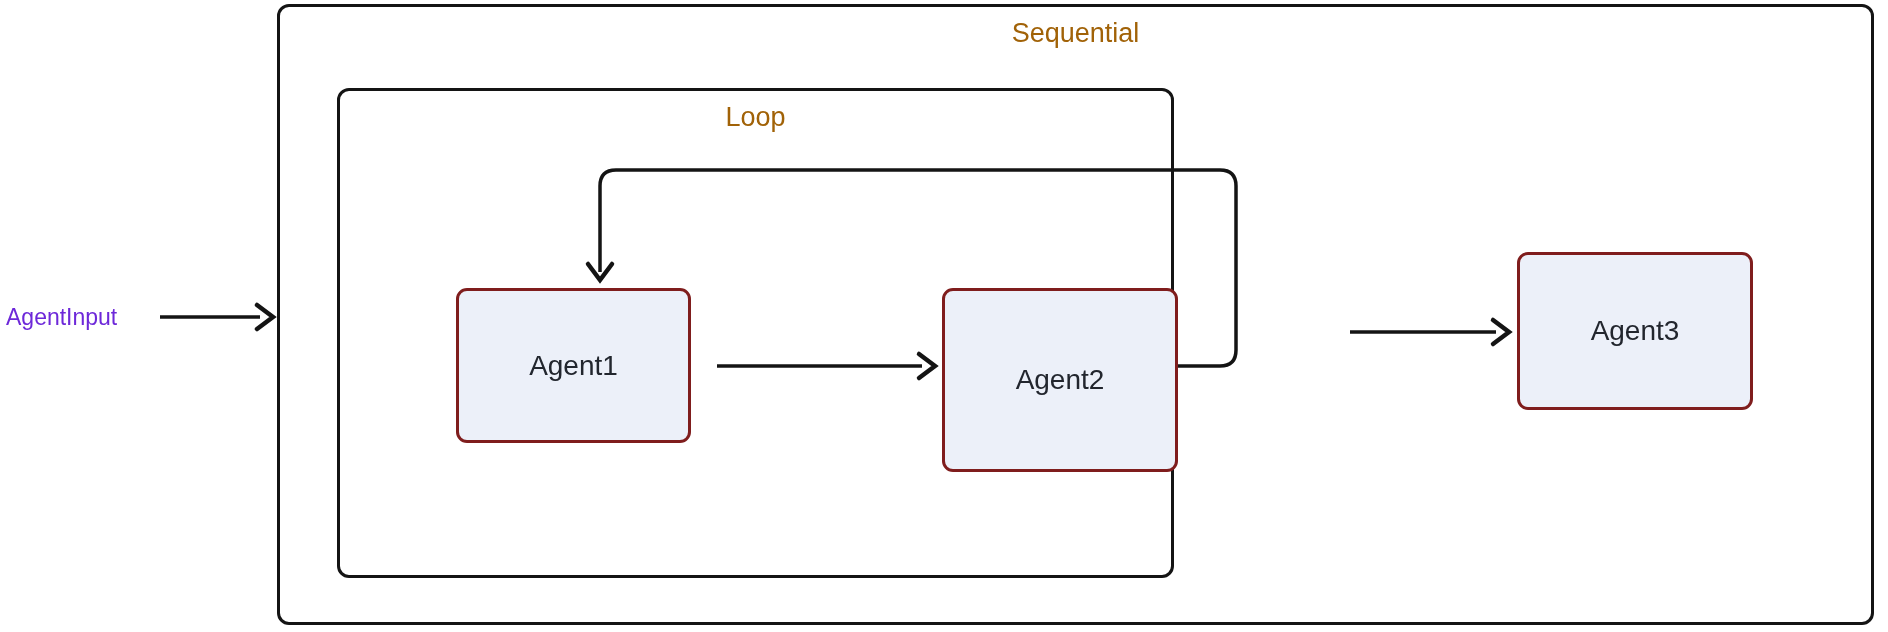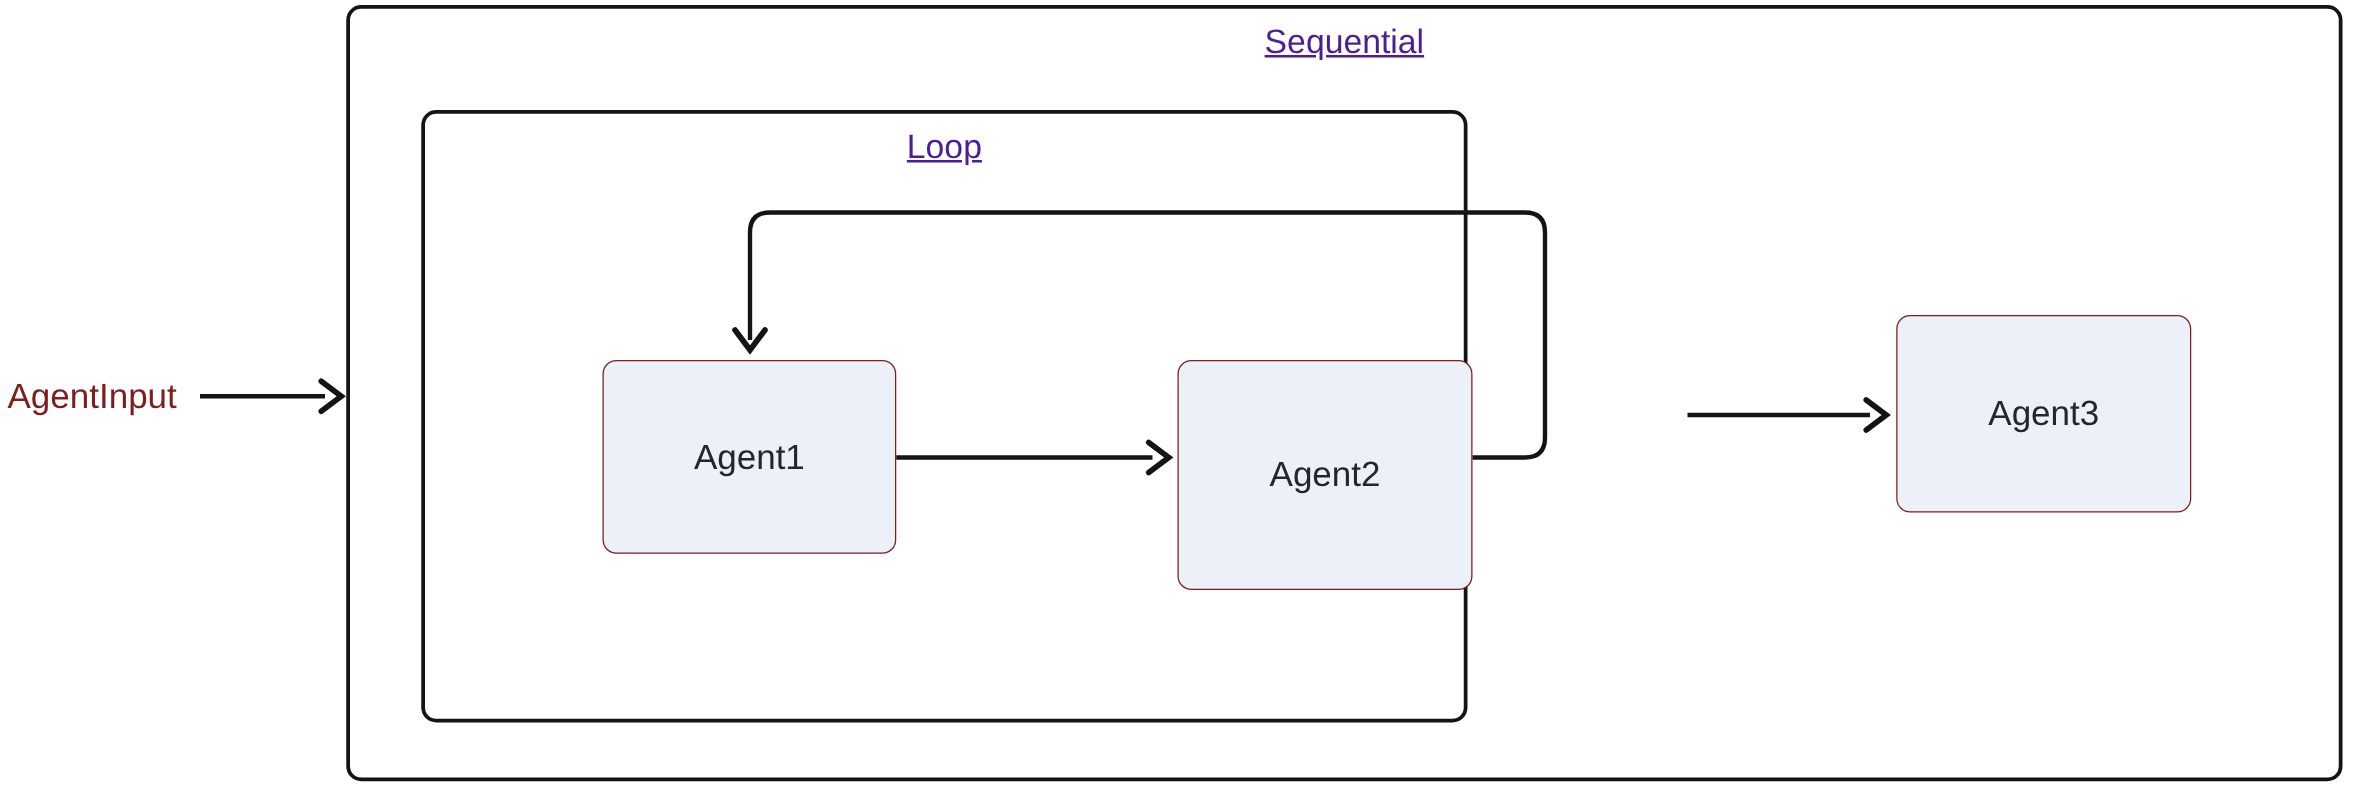--- a/index.html
+++ b/index.html
@@ -19,61 +19,60 @@
     position: absolute;
     background: #ffffff;
     border: 3px solid #141414;
     border-radius: 12px;
     box-sizing: border-box;
   }
   .container-label {
     width: 100%;
     text-align: center;
     font-size: 27px;
-    color: #4c1d95;
+    color: #a16207;
     padding-top: 11px;
-    text-decoration: underline;
   }
   .seq {
     left: 277px;
     top: 4px;
     width: 1597px;
     height: 621px;
   }
   .loop {
     left: 337px;
     top: 88px;
     width: 837px;
     height: 490px;
   }
   .node {
     position: absolute;
     background: #ecf0f9;
-    border: 1px solid #7f1d1d;
+    border: 3px solid #7f1d1d;
     border-radius: 11px;
     box-sizing: border-box;
     display: flex;
     align-items: center;
     justify-content: center;
     font-size: 28px;
     color: #22262e;
   }
-  .agent1 { left: 482px; top: 288px; width: 235px; height: 155px; }
+  .agent1 { left: 456px; top: 288px; width: 235px; height: 155px; }
   .agent2 { left: 942px; top: 288px; width: 236px; height: 184px; }
   .agent3 { left: 1517px; top: 252px; width: 236px; height: 158px; }
   .input-label {
     position: absolute;
     left: 6px;
     top: 300px;
     width: 148px;
     height: 34px;
     line-height: 34px;
     text-align: left;
-    font-size: 28px;
-    color: #7f1d1d;
+    font-size: 23px;
+    color: #6d28d9;
     white-space: nowrap;
   }
   .edges {
     position: absolute;
     left: 0;
     top: 0;
     width: 1888px;
     height: 632px;
     pointer-events: none;
   }

